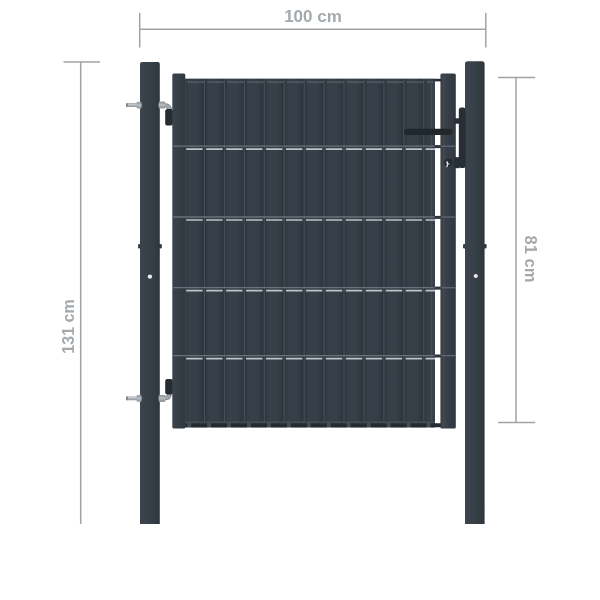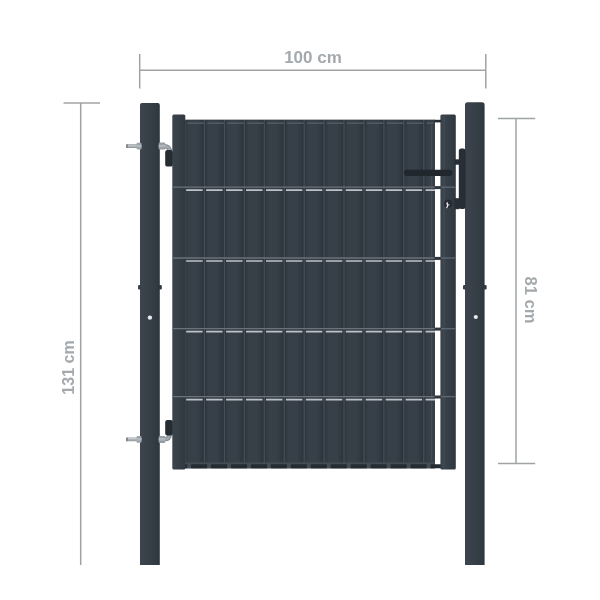--- a/index.html
+++ b/index.html
@@ -1,16 +1,16 @@
 <!DOCTYPE html>
 <html><head>
 <meta charset="utf-8">
 <style>
   html,body{margin:0;padding:0;background:#ffffff;}
-  .wrap{width:600px;height:524px;position:relative;font-family:"Liberation Sans", sans-serif;margin-top:41px;}
+  .wrap{width:600px;height:524px;position:relative;font-family:"Liberation Sans", sans-serif;}
   svg{display:block;}
   text{font-family:"Liberation Sans", sans-serif;font-weight:bold;fill:#a4a9ad;}
 </style>
 </head>
 <body>
 <div class="wrap">
 <svg width="600" height="600" viewBox="0 0 600 600">
 <defs>
   <linearGradient id="postGrad" x1="0" y1="0" x2="1" y2="0">
     <stop offset="0" stop-color="#3d444c"></stop>

